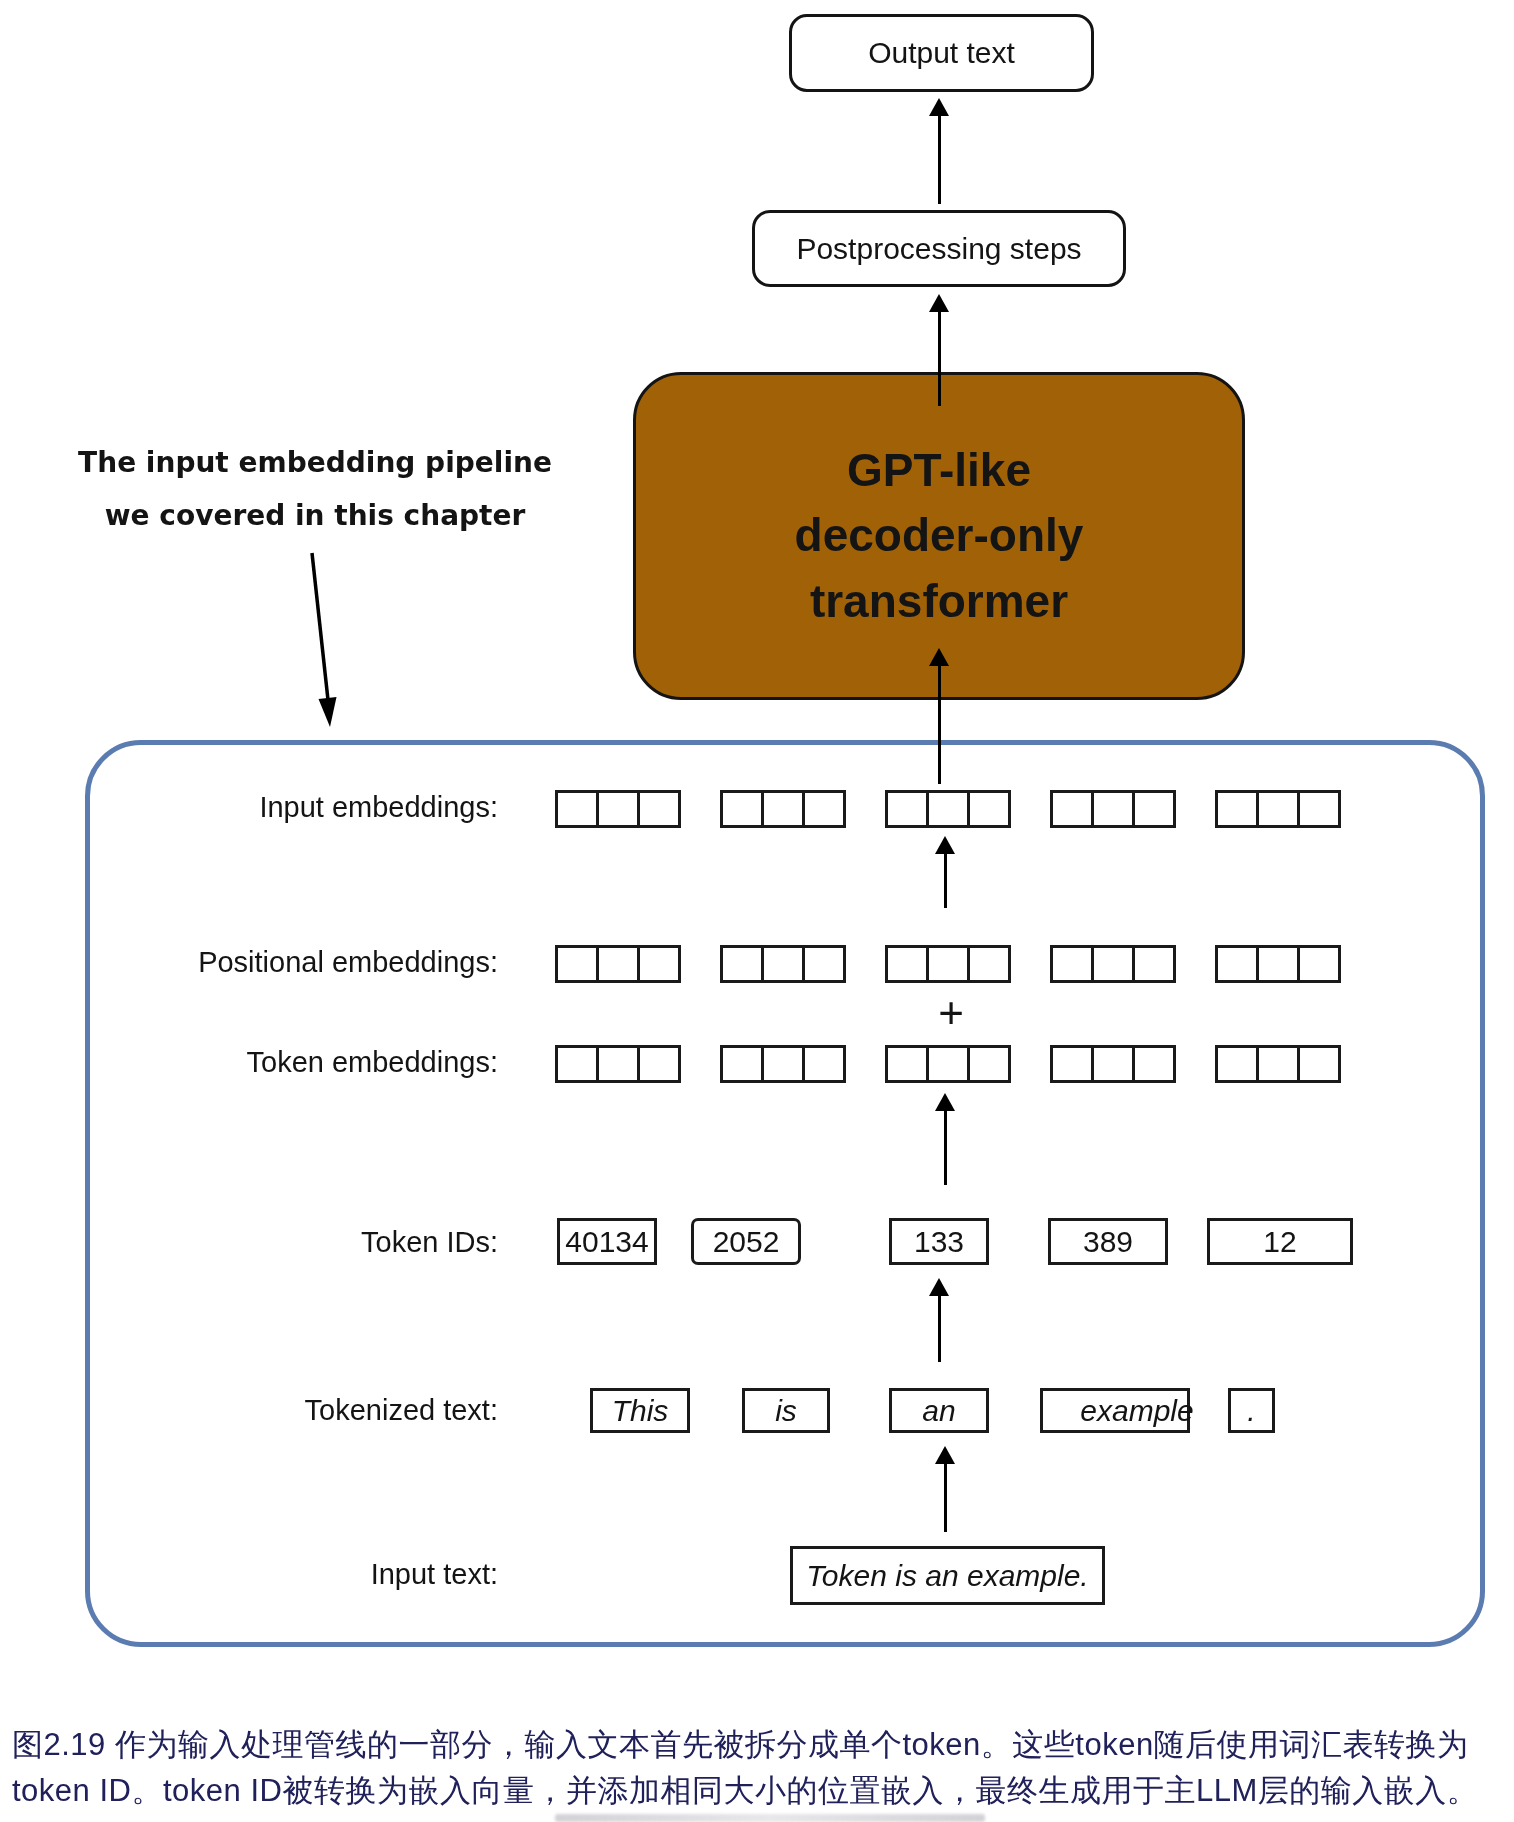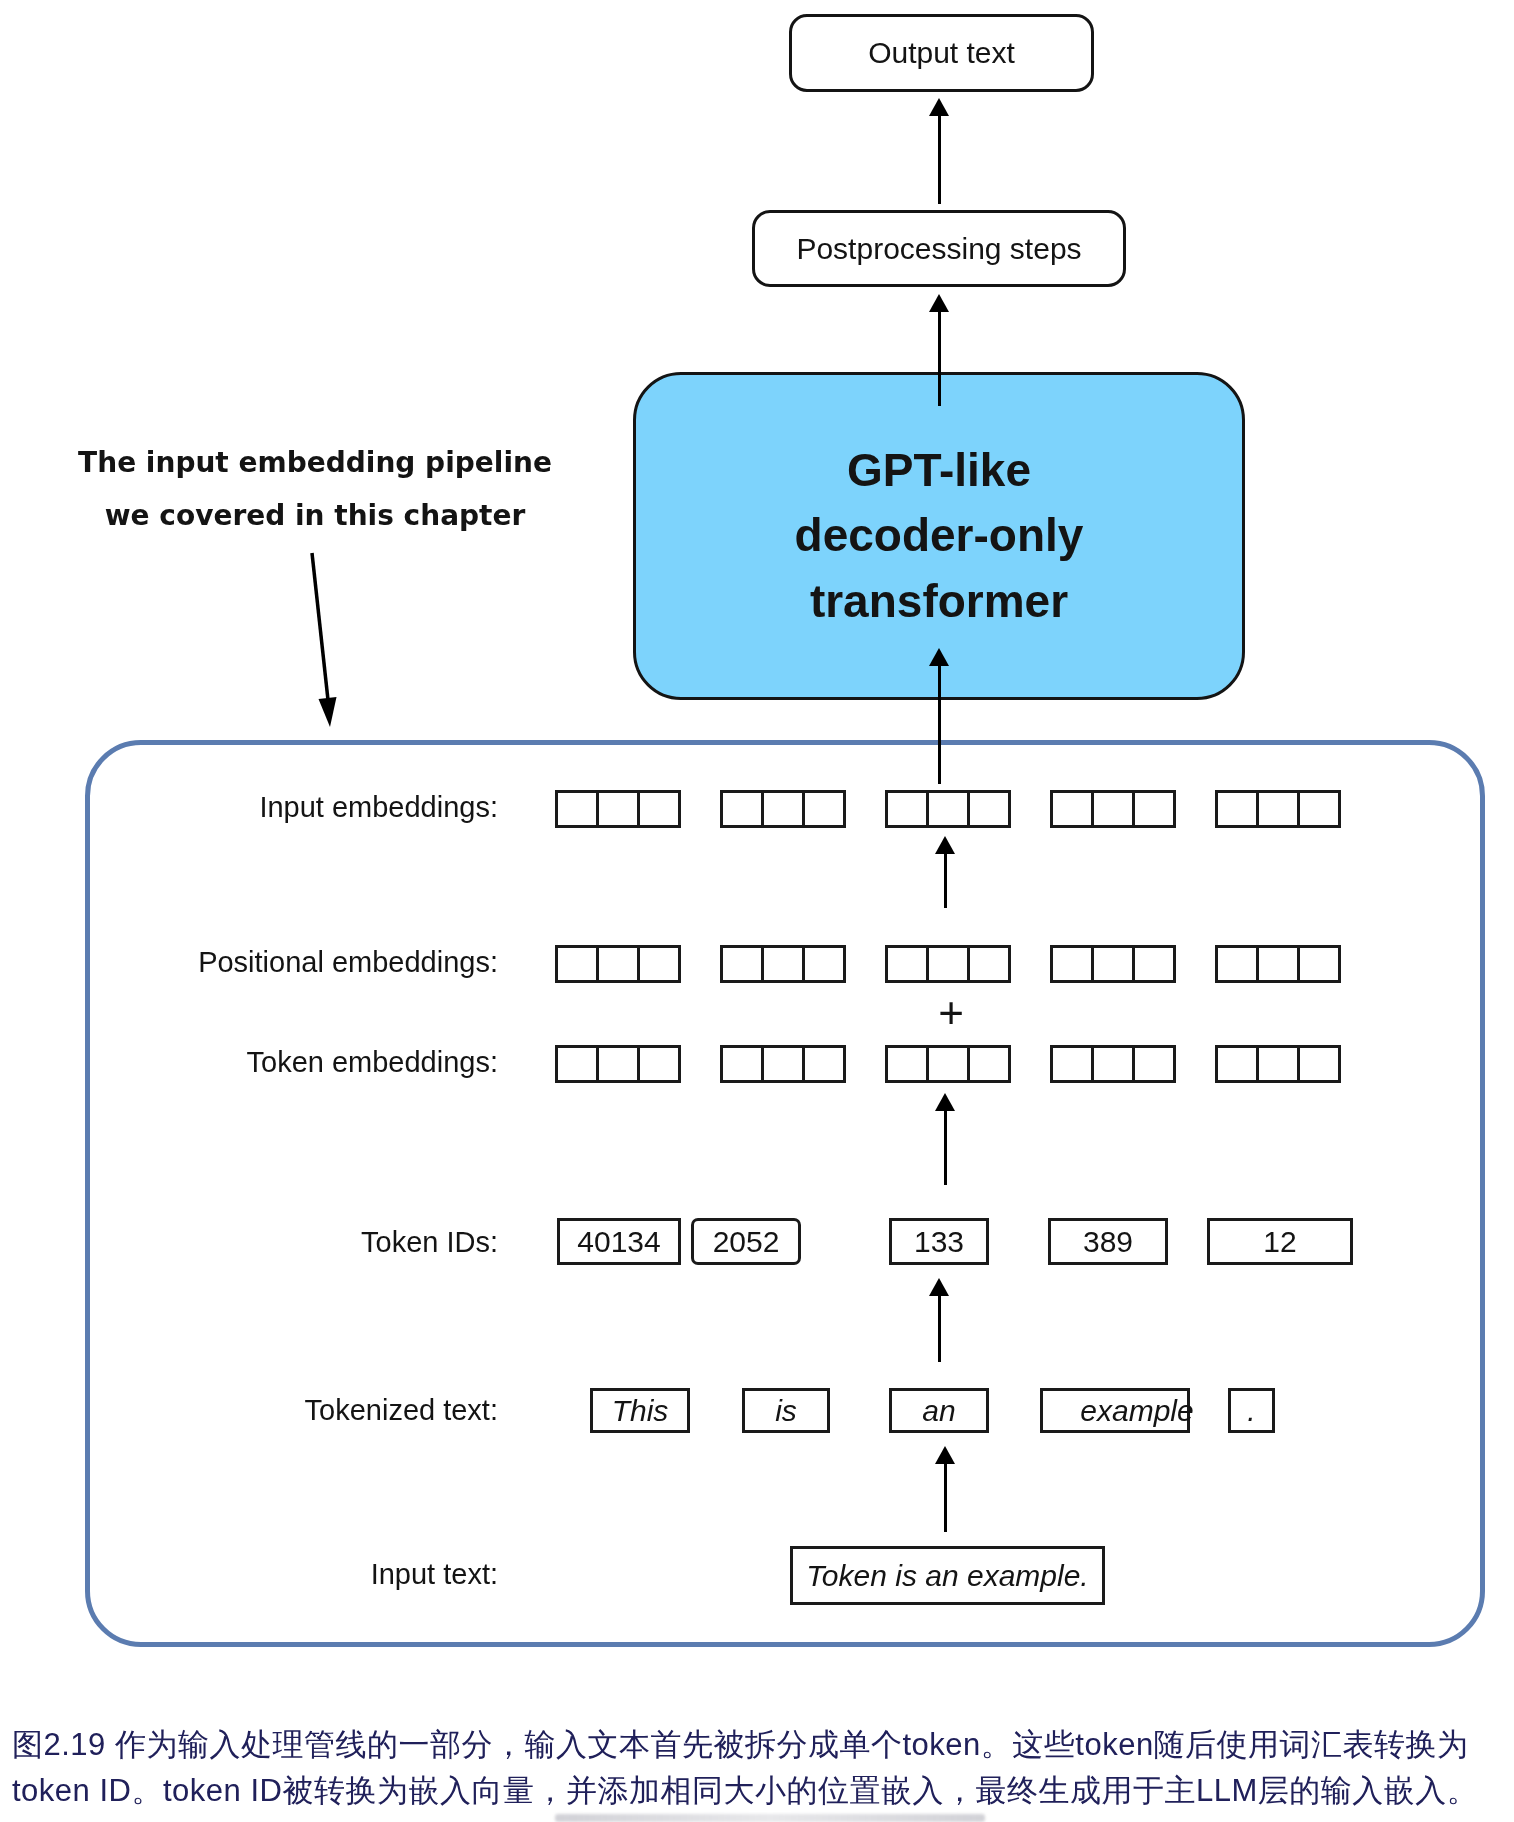--- a/index.html
+++ b/index.html
@@ -8,21 +8,21 @@
     font-family:"Liberation Sans", sans-serif;color:#111;
   }
   
   .node{
     position:absolute;box-sizing:border-box;background:#fff;border:3.5px solid #141414;
     border-radius:18px;display:flex;align-items:center;justify-content:center;
     font-size:30px;color:#141414;
   }
   .gpt-box{
     position:absolute;box-sizing:border-box;left:633px;top:372px;width:612px;height:328px;
-    background:#7dd3fc;border:3.5px solid #141414;border-radius:48px;
+    background:#a16207;border:3.5px solid #141414;border-radius:48px;
     display:flex;flex-direction:column;align-items:center;justify-content:center;
     font-size:46px;font-weight:bold;line-height:1.42;color:#141414;text-align:center;
   }
   
   .container-box{
     position:absolute;box-sizing:border-box;left:85px;top:740px;width:1400px;height:907px;
     border:5px solid #5b7cb0;border-radius:56px;background:#ffffff;
   }
   
   .arrow{position:absolute;width:22px;}
@@ -201,21 +201,21 @@
       <span class="sq"></span>
       <span class="sq"></span>
       <span class="sq"></span>
     </div>
 
   <div class="arrow" style="left:934px;top:1093px;height:92px;">
     <i class="head"></i>
     <i class="shaft"></i>
   </div>
 
-  <div class="idbox" style="left:557px;width:124px;">
+  <div class="idbox" style="left:557px;width:100px;">
       <span>40134</span>
     </div>
   <div class="idbox" style="left:691px;width:110px;border-radius:7px;">
       <span>2052</span>
     </div>
   <div class="idbox" style="left:889px;width:100px;">
       <span>133</span>
     </div>
   <div class="idbox" style="left:1048px;width:120px;">
       <span>389</span>

